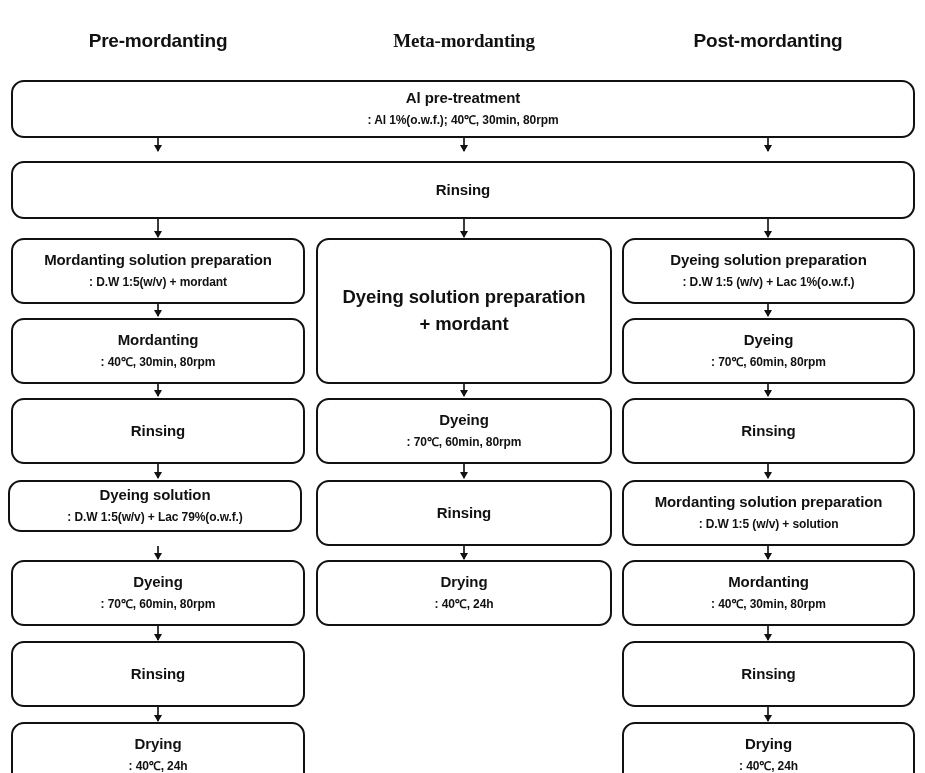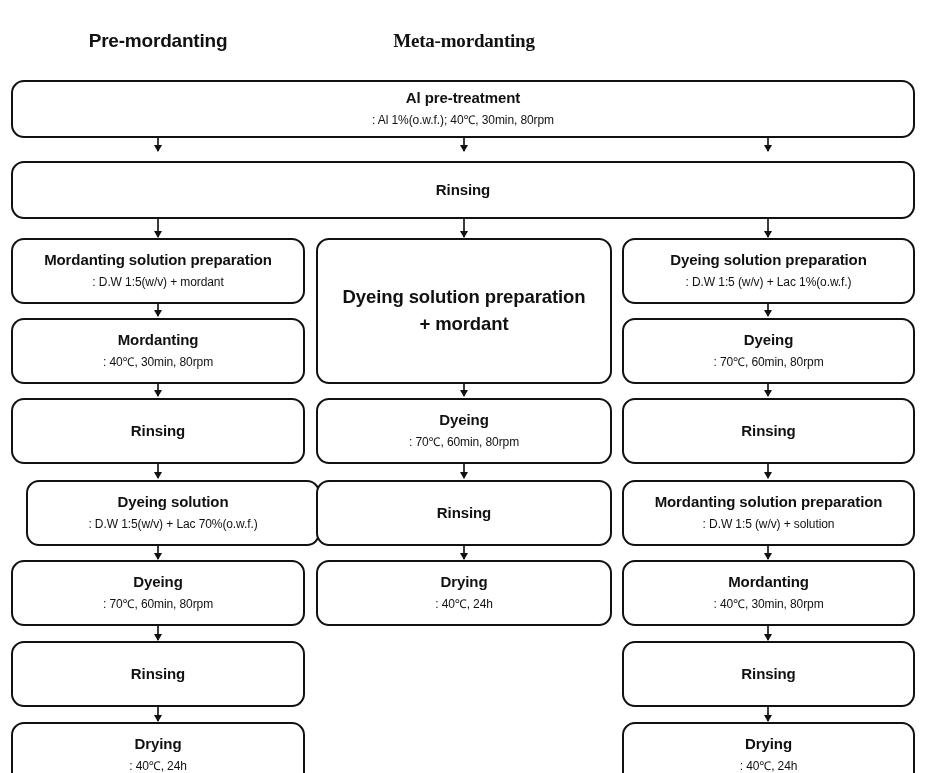--- a/index.html
+++ b/index.html
@@ -47,21 +47,21 @@
     line-height: 1.25;
     color: #111111;
     letter-spacing: -0.1px;
   }
   .node .title.big {
     font-size: 18.5px;
     line-height: 1.45;
   }
   .node .sub {
     font-size: 12px;
-    font-weight: normal;
+    font-weight: bold;
     line-height: 1.3;
     color: #111111;
     margin-top: 5px;
     letter-spacing: -0.1px;
   }
   .node.tall .sub {
     margin-top: 8px;
   }
   .connector {
     position: absolute;
@@ -80,20 +80,21 @@
     border-top: 7px solid #111111;
   }
 </style>
 </head>
 <body>
 
 <div id="canvas">
 
   <div class="col-header" style="left:8px; top:6px; width:300px;">Pre-mordanting</div>
   <div class="col-header" style="left:314px; top:6px; width:300px;font-family:Liberation Serif, serif;">Meta-mordanting</div>
+  <div class="col-header" style="left:618px; top:6px; width:300px;">Post-mordanting</div>
 
   <div class="node" style="left:11px; top:56px; width:904px; height:58px;">
     <div class="title">Al pre-treatment</div>
     <div class="sub">: Al 1%(o.w.f.); 40℃, 30min, 80rpm</div>
   </div>
 
   <div class="connector" style="left:157px; top:114px; height:13px;">
       <span class="head"></span>
     </div>
   <div class="connector" style="left:463px; top:114px; height:13px;">
@@ -133,23 +134,23 @@
       <span class="head"></span>
     </div>
 
   <div class="node" style="left:11px; top:374px; width:294px; height:66px;">
     <div class="title">Rinsing</div>
   </div>
   <div class="connector" style="left:157px; top:440px; height:14px;">
       <span class="head"></span>
     </div>
 
-  <div class="node" style="left:26px; top:456px; width:294px; height:66px;">
+  <div class="node" style="left:8px; top:456px; width:294px; height:52px;">
     <div class="title">Dyeing solution</div>
-    <div class="sub">: D.W 1:5(w/v) + Lac 70%(o.w.f.)</div>
+    <div class="sub">: D.W 1:5(w/v) + Lac 79%(o.w.f.)</div>
   </div>
   <div class="connector" style="left:157px; top:522px; height:13px;">
       <span class="head"></span>
     </div>
 
   <div class="node" style="left:11px; top:536px; width:294px; height:66px;">
     <div class="title">Dyeing</div>
     <div class="sub">: 70℃, 60min, 80rpm</div>
   </div>
   <div class="connector" style="left:157px; top:602px; height:14px;">

